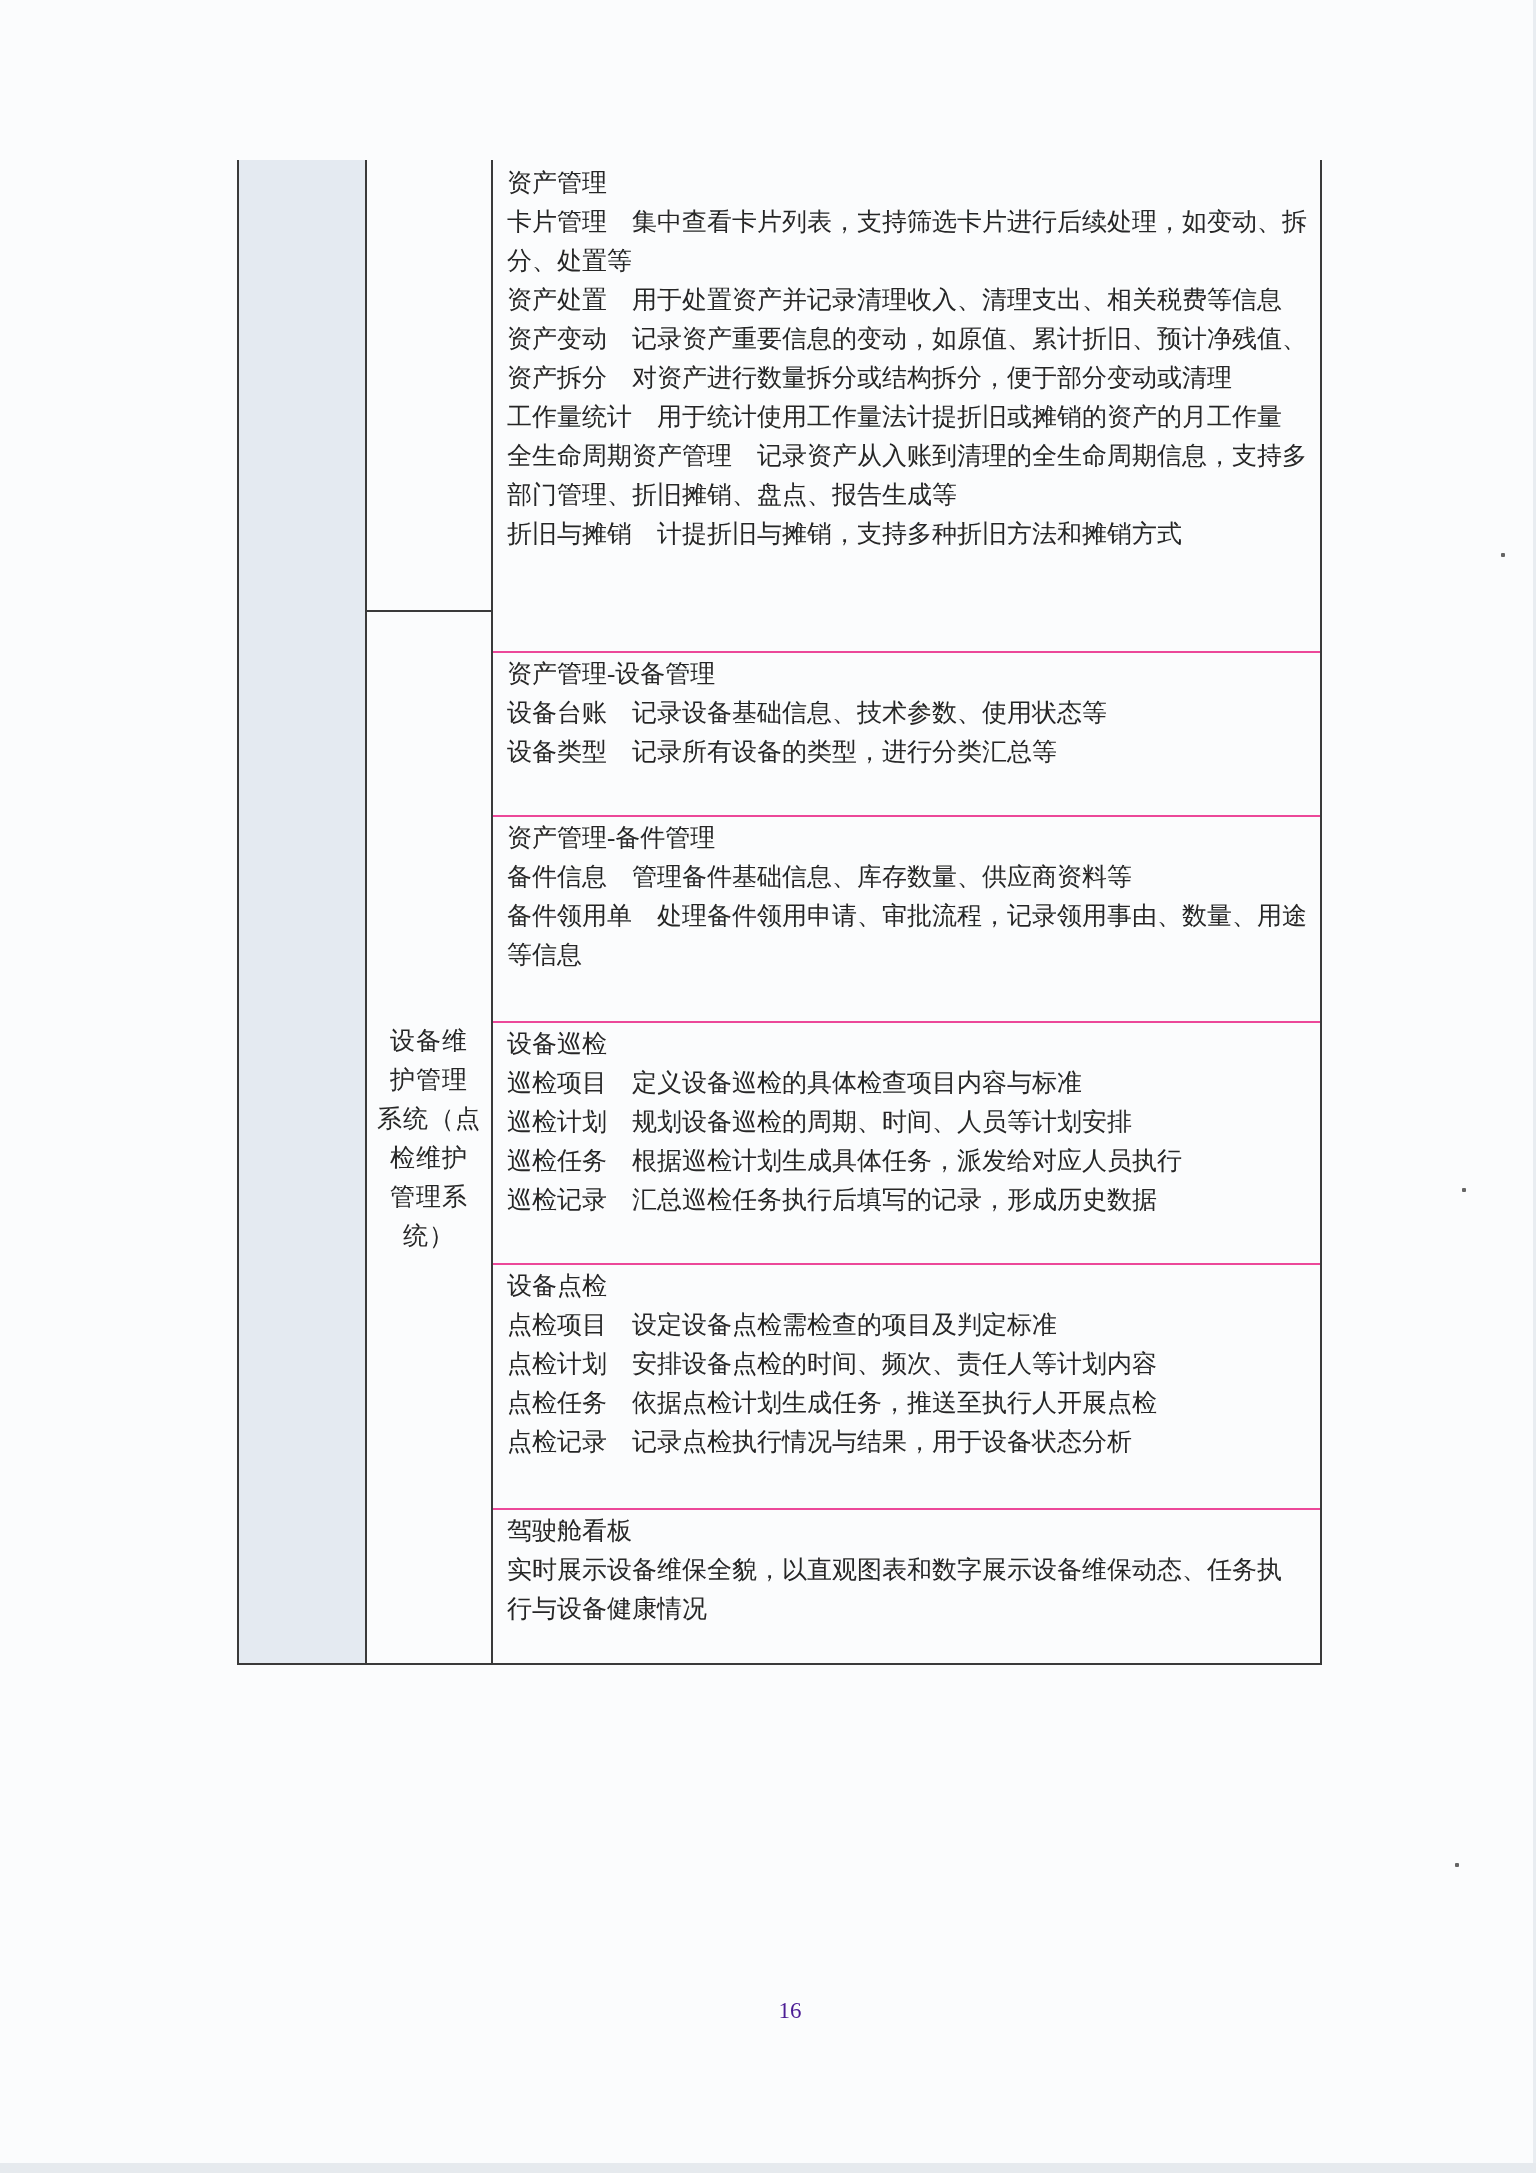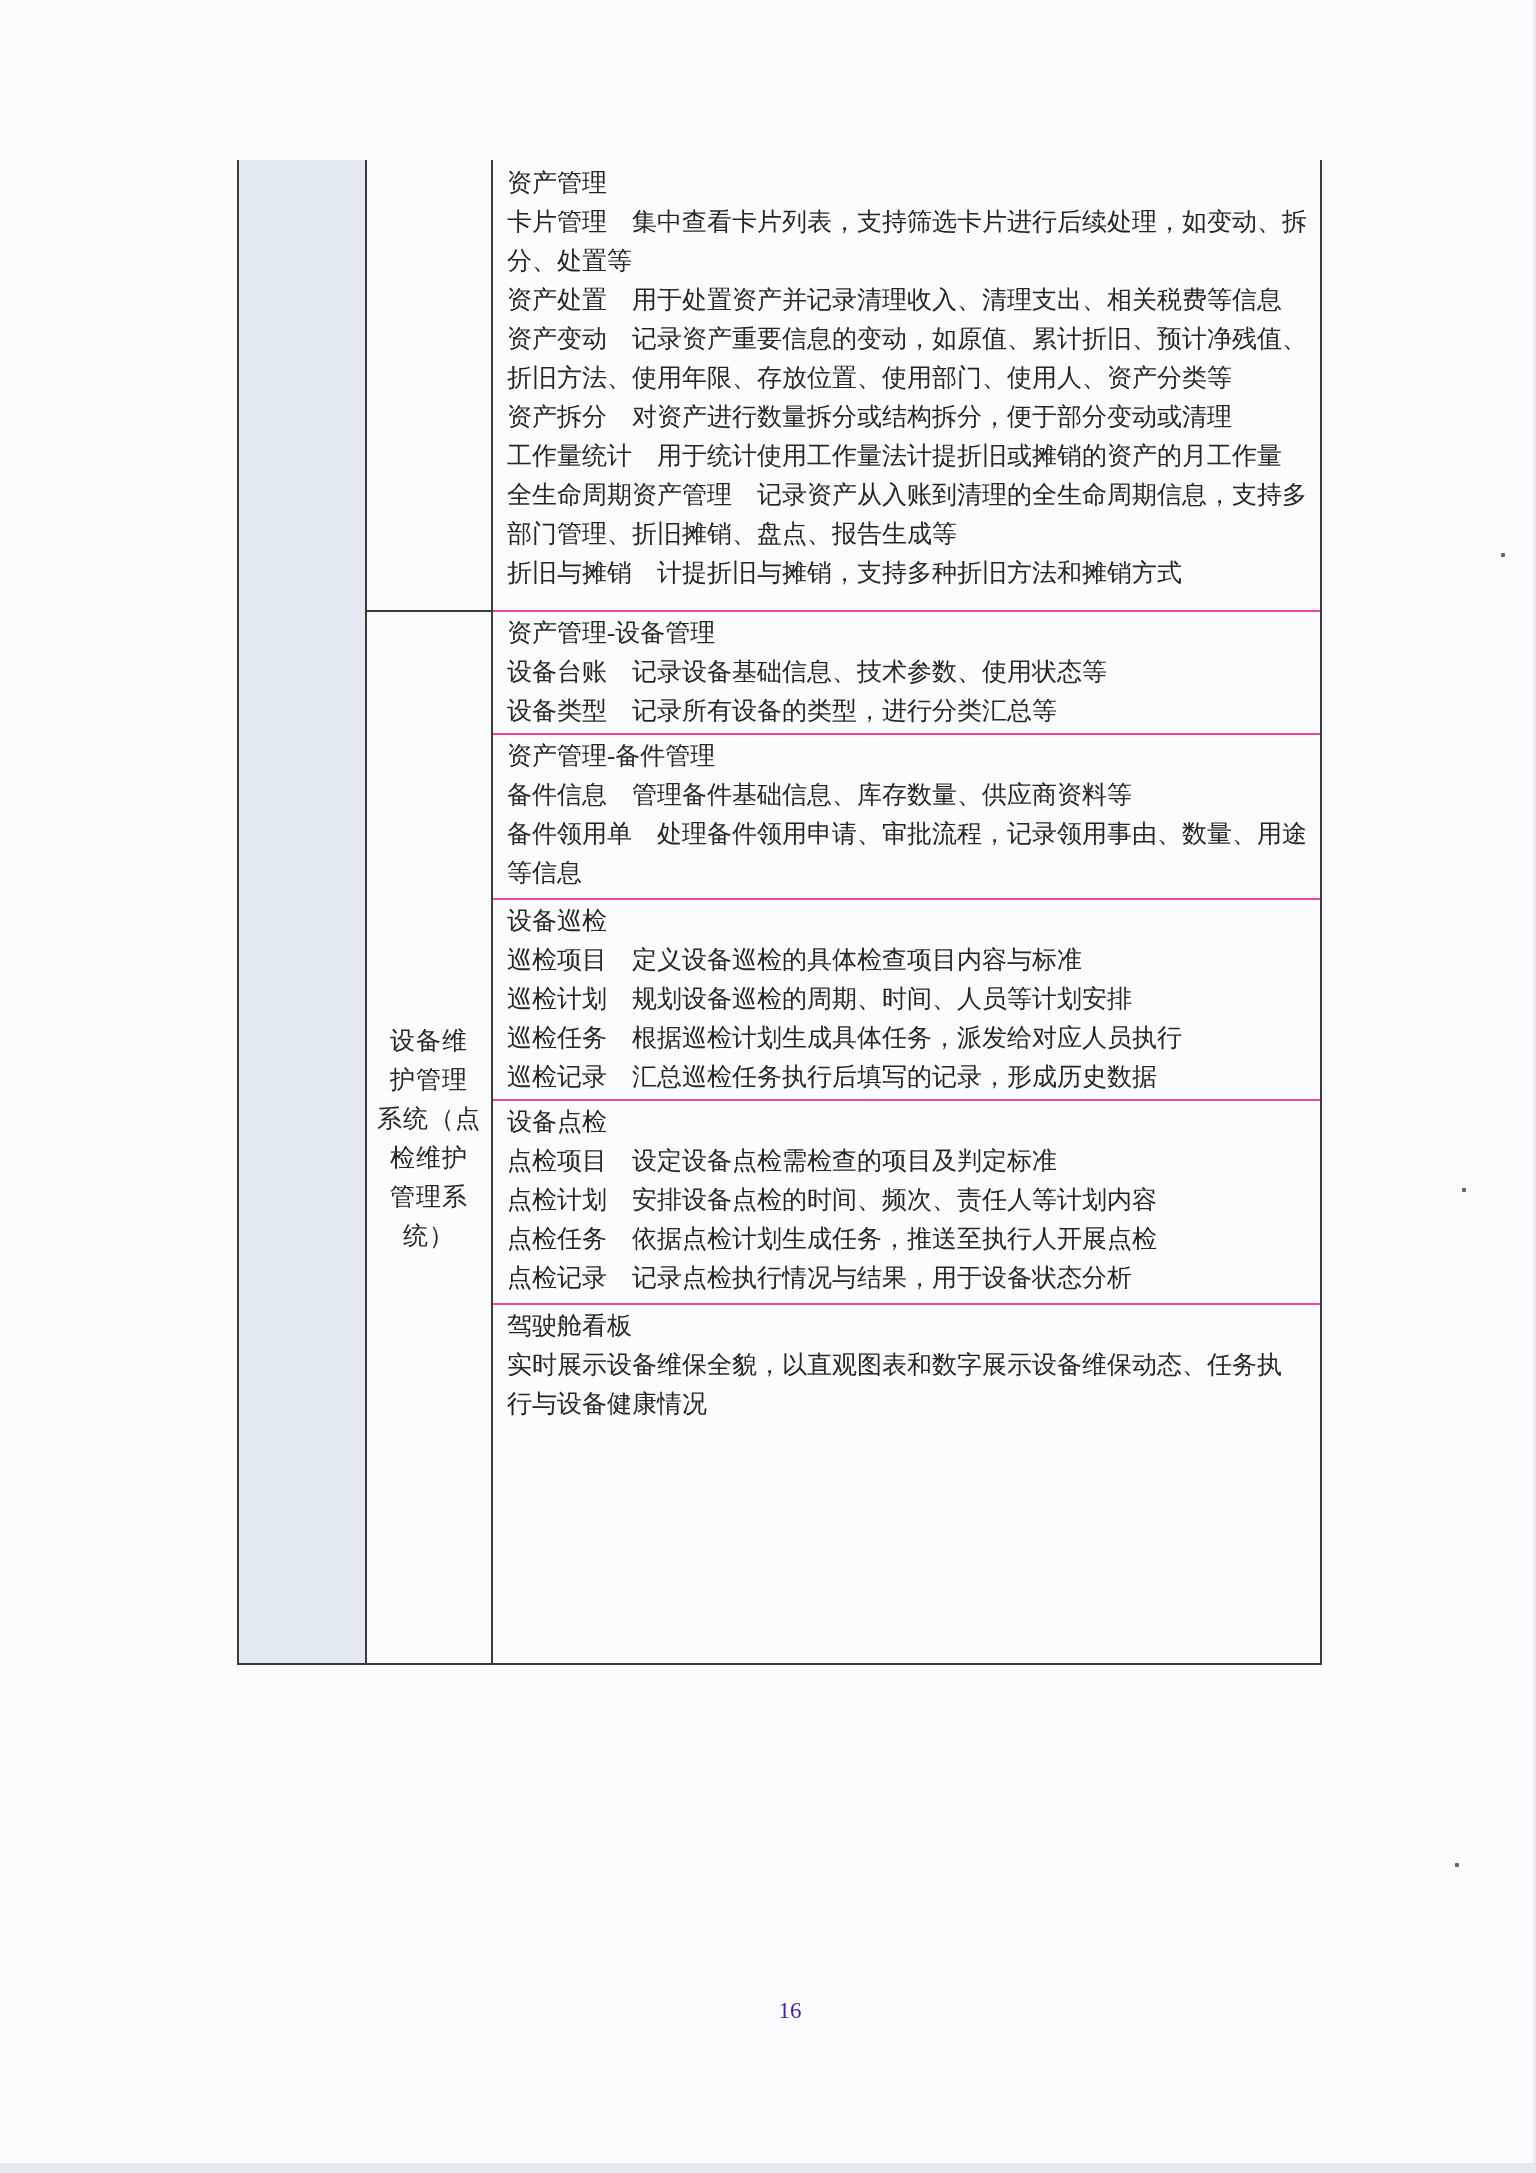--- a/index.html
+++ b/index.html
@@ -44,20 +44,21 @@
     display:flex;flex-direction:column;
     justify-content:center;align-items:center;
   }
   .sys-line{
     font-size:25px;line-height:39px;white-space:nowrap;
     letter-spacing:1px;
   }
   .col-content{
     flex:1;display:flex;flex-direction:column;
     background:#fbfcfd;
+    gap:41px;
   }
   .sect{
     box-sizing:border-box;
     padding:3px 6px 0 14px;
     overflow:hidden;
   }
   .sect + .sect{border-top:2px solid #ec4899;padding-top:1px;}
   .tl{
     font-size:25px;line-height:39px;
     white-space:nowrap;overflow:hidden;
@@ -90,21 +91,20 @@
     </div>
 
     <div class="col col-content">
 
       <div class="sect" style="height:450px">
         <div class="tl">资产管理</div>
         <div class="tl">卡片管理　集中查看卡片列表，支持筛选卡片进行后续处理，如变动、拆</div>
         <div class="tl">分、处置等</div>
         <div class="tl">资产处置　用于处置资产并记录清理收入、清理支出、相关税费等信息</div>
         <div class="tl">资产变动　记录资产重要信息的变动，如原值、累计折旧、预计净残值、</div>
-        <div class="tl">折旧方法、使用年限、存放位置、使用部门、使用人、资产分类等</div>
         <div class="tl">资产拆分　对资产进行数量拆分或结构拆分，便于部分变动或清理</div>
         <div class="tl">工作量统计　用于统计使用工作量法计提折旧或摊销的资产的月工作量</div>
         <div class="tl">全生命周期资产管理　记录资产从入账到清理的全生命周期信息，支持多</div>
         <div class="tl">部门管理、折旧摊销、盘点、报告生成等</div>
         <div class="tl">折旧与摊销　计提折旧与摊销，支持多种折旧方法和摊销方式</div>
       </div>
 
       <div class="sect" style="height:123px">
         <div class="tl">资产管理-设备管理</div>
         <div class="tl">设备台账　记录设备基础信息、技术参数、使用状态等</div>

